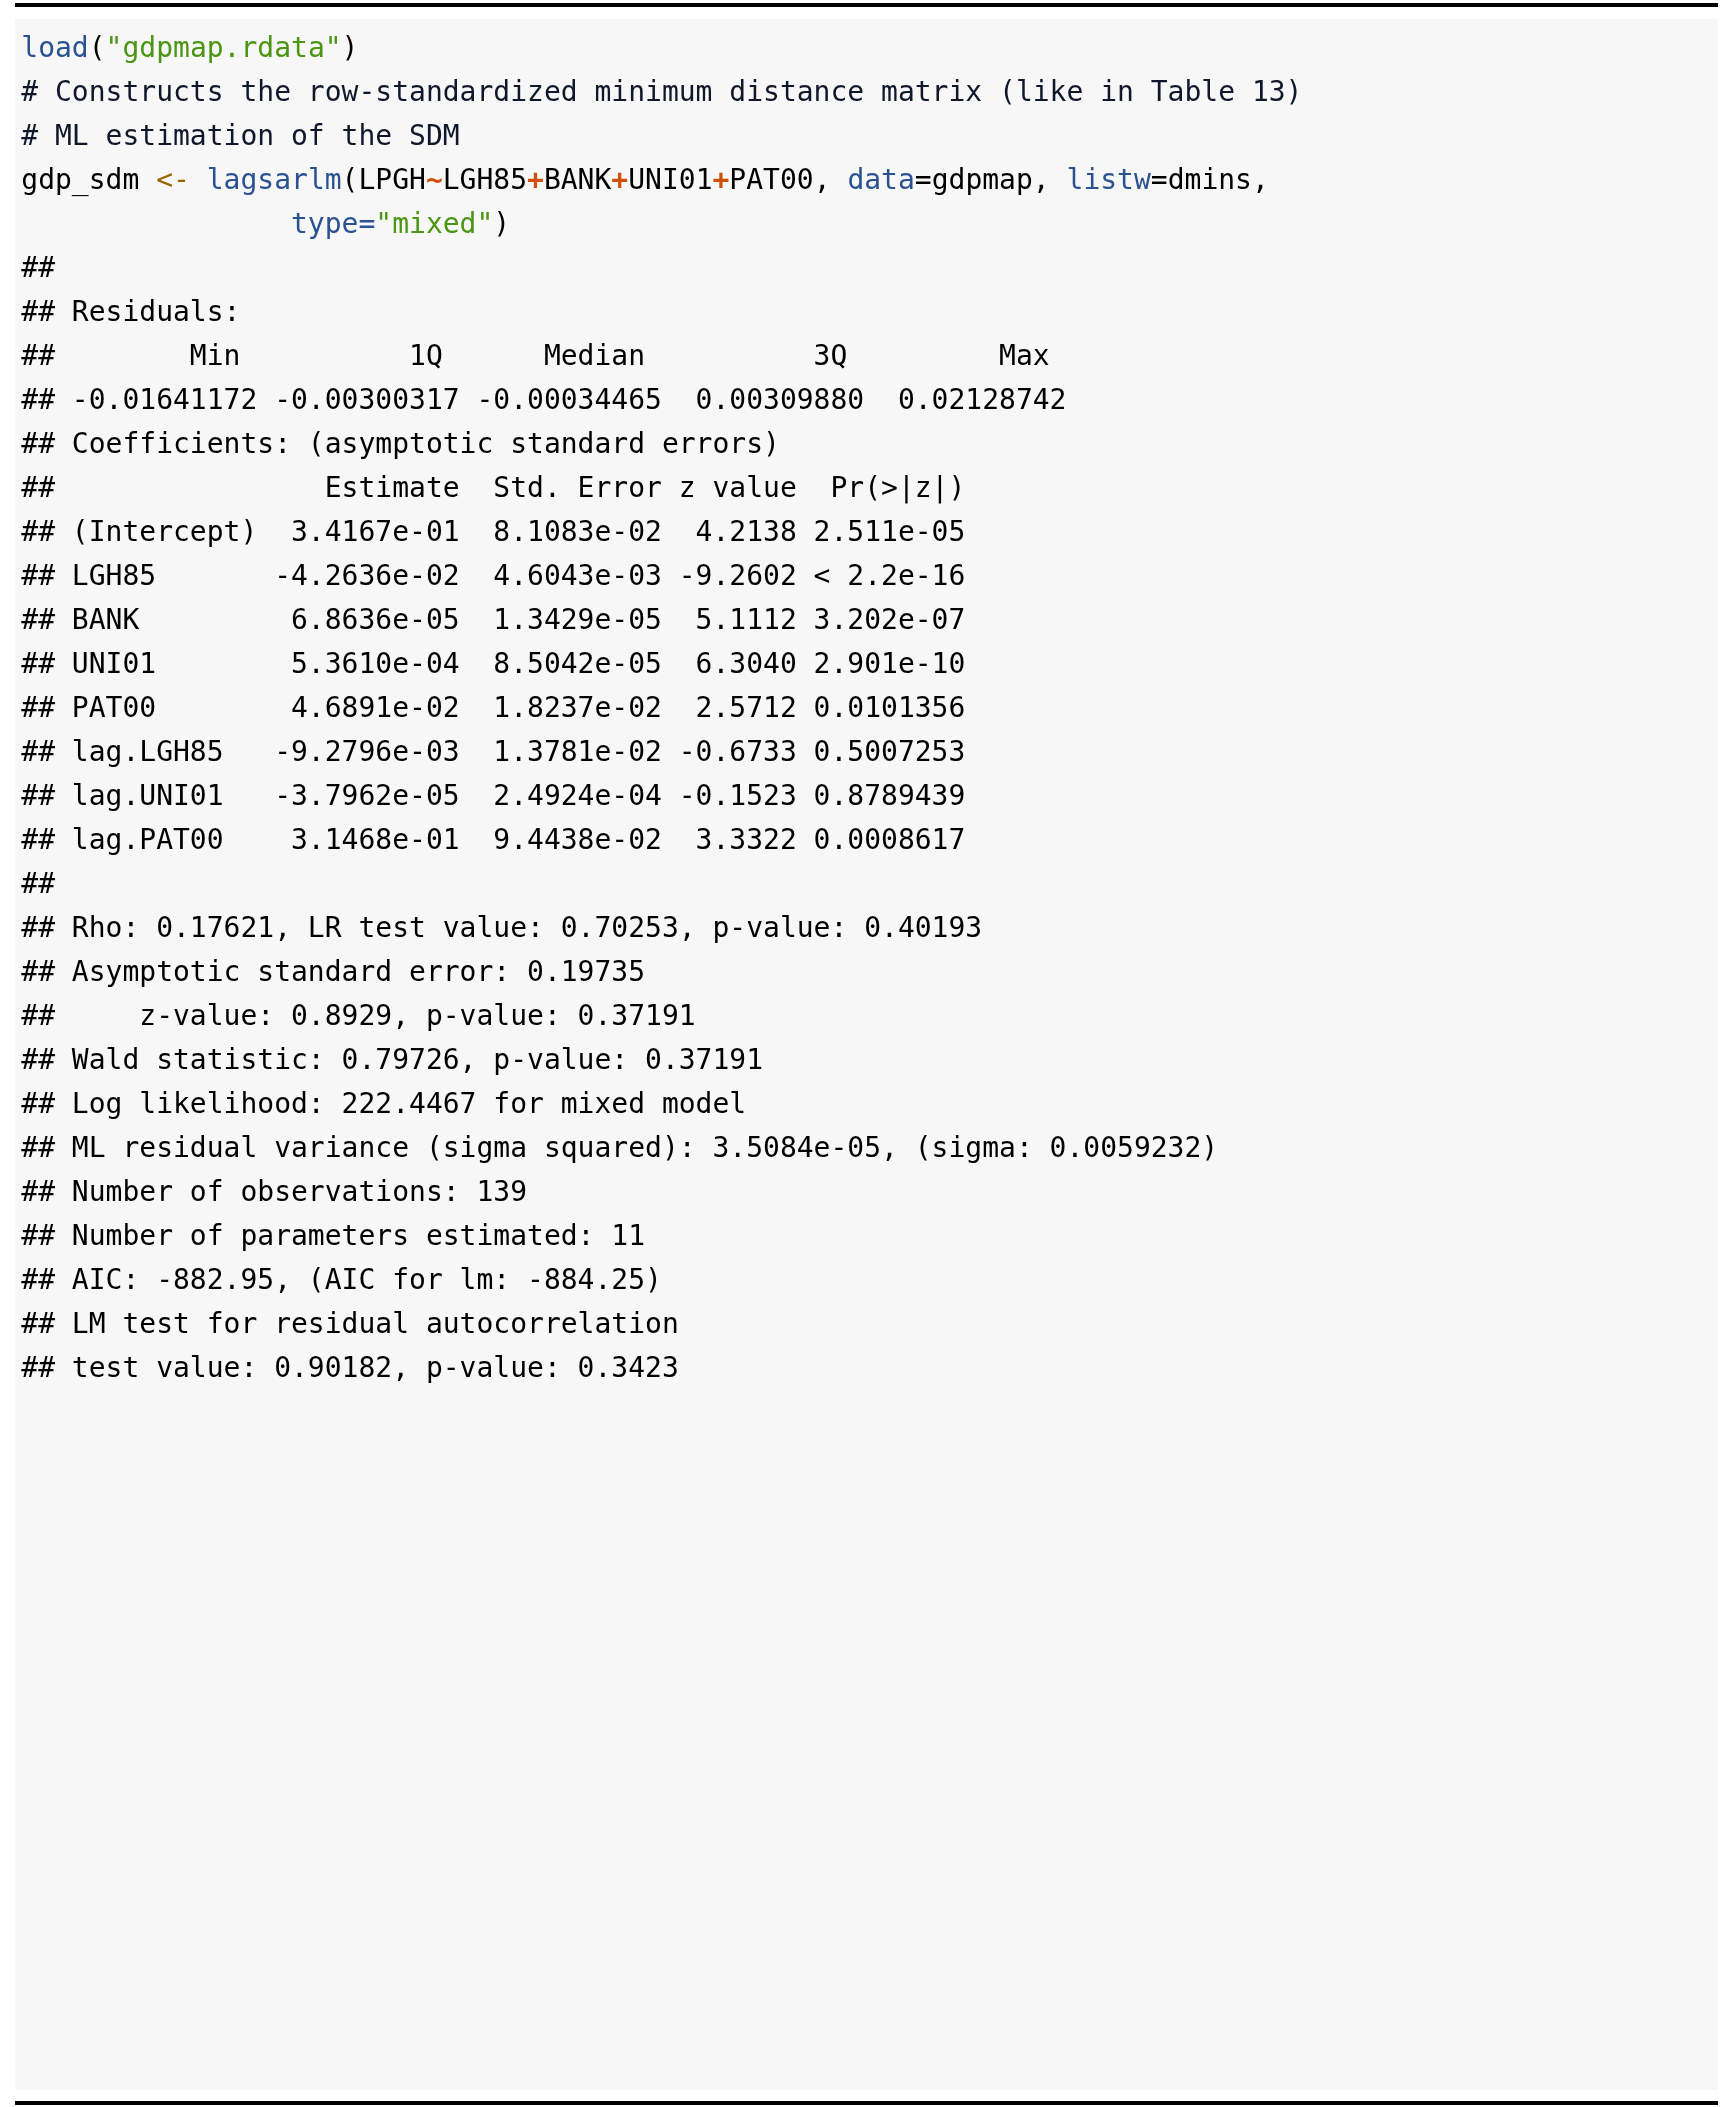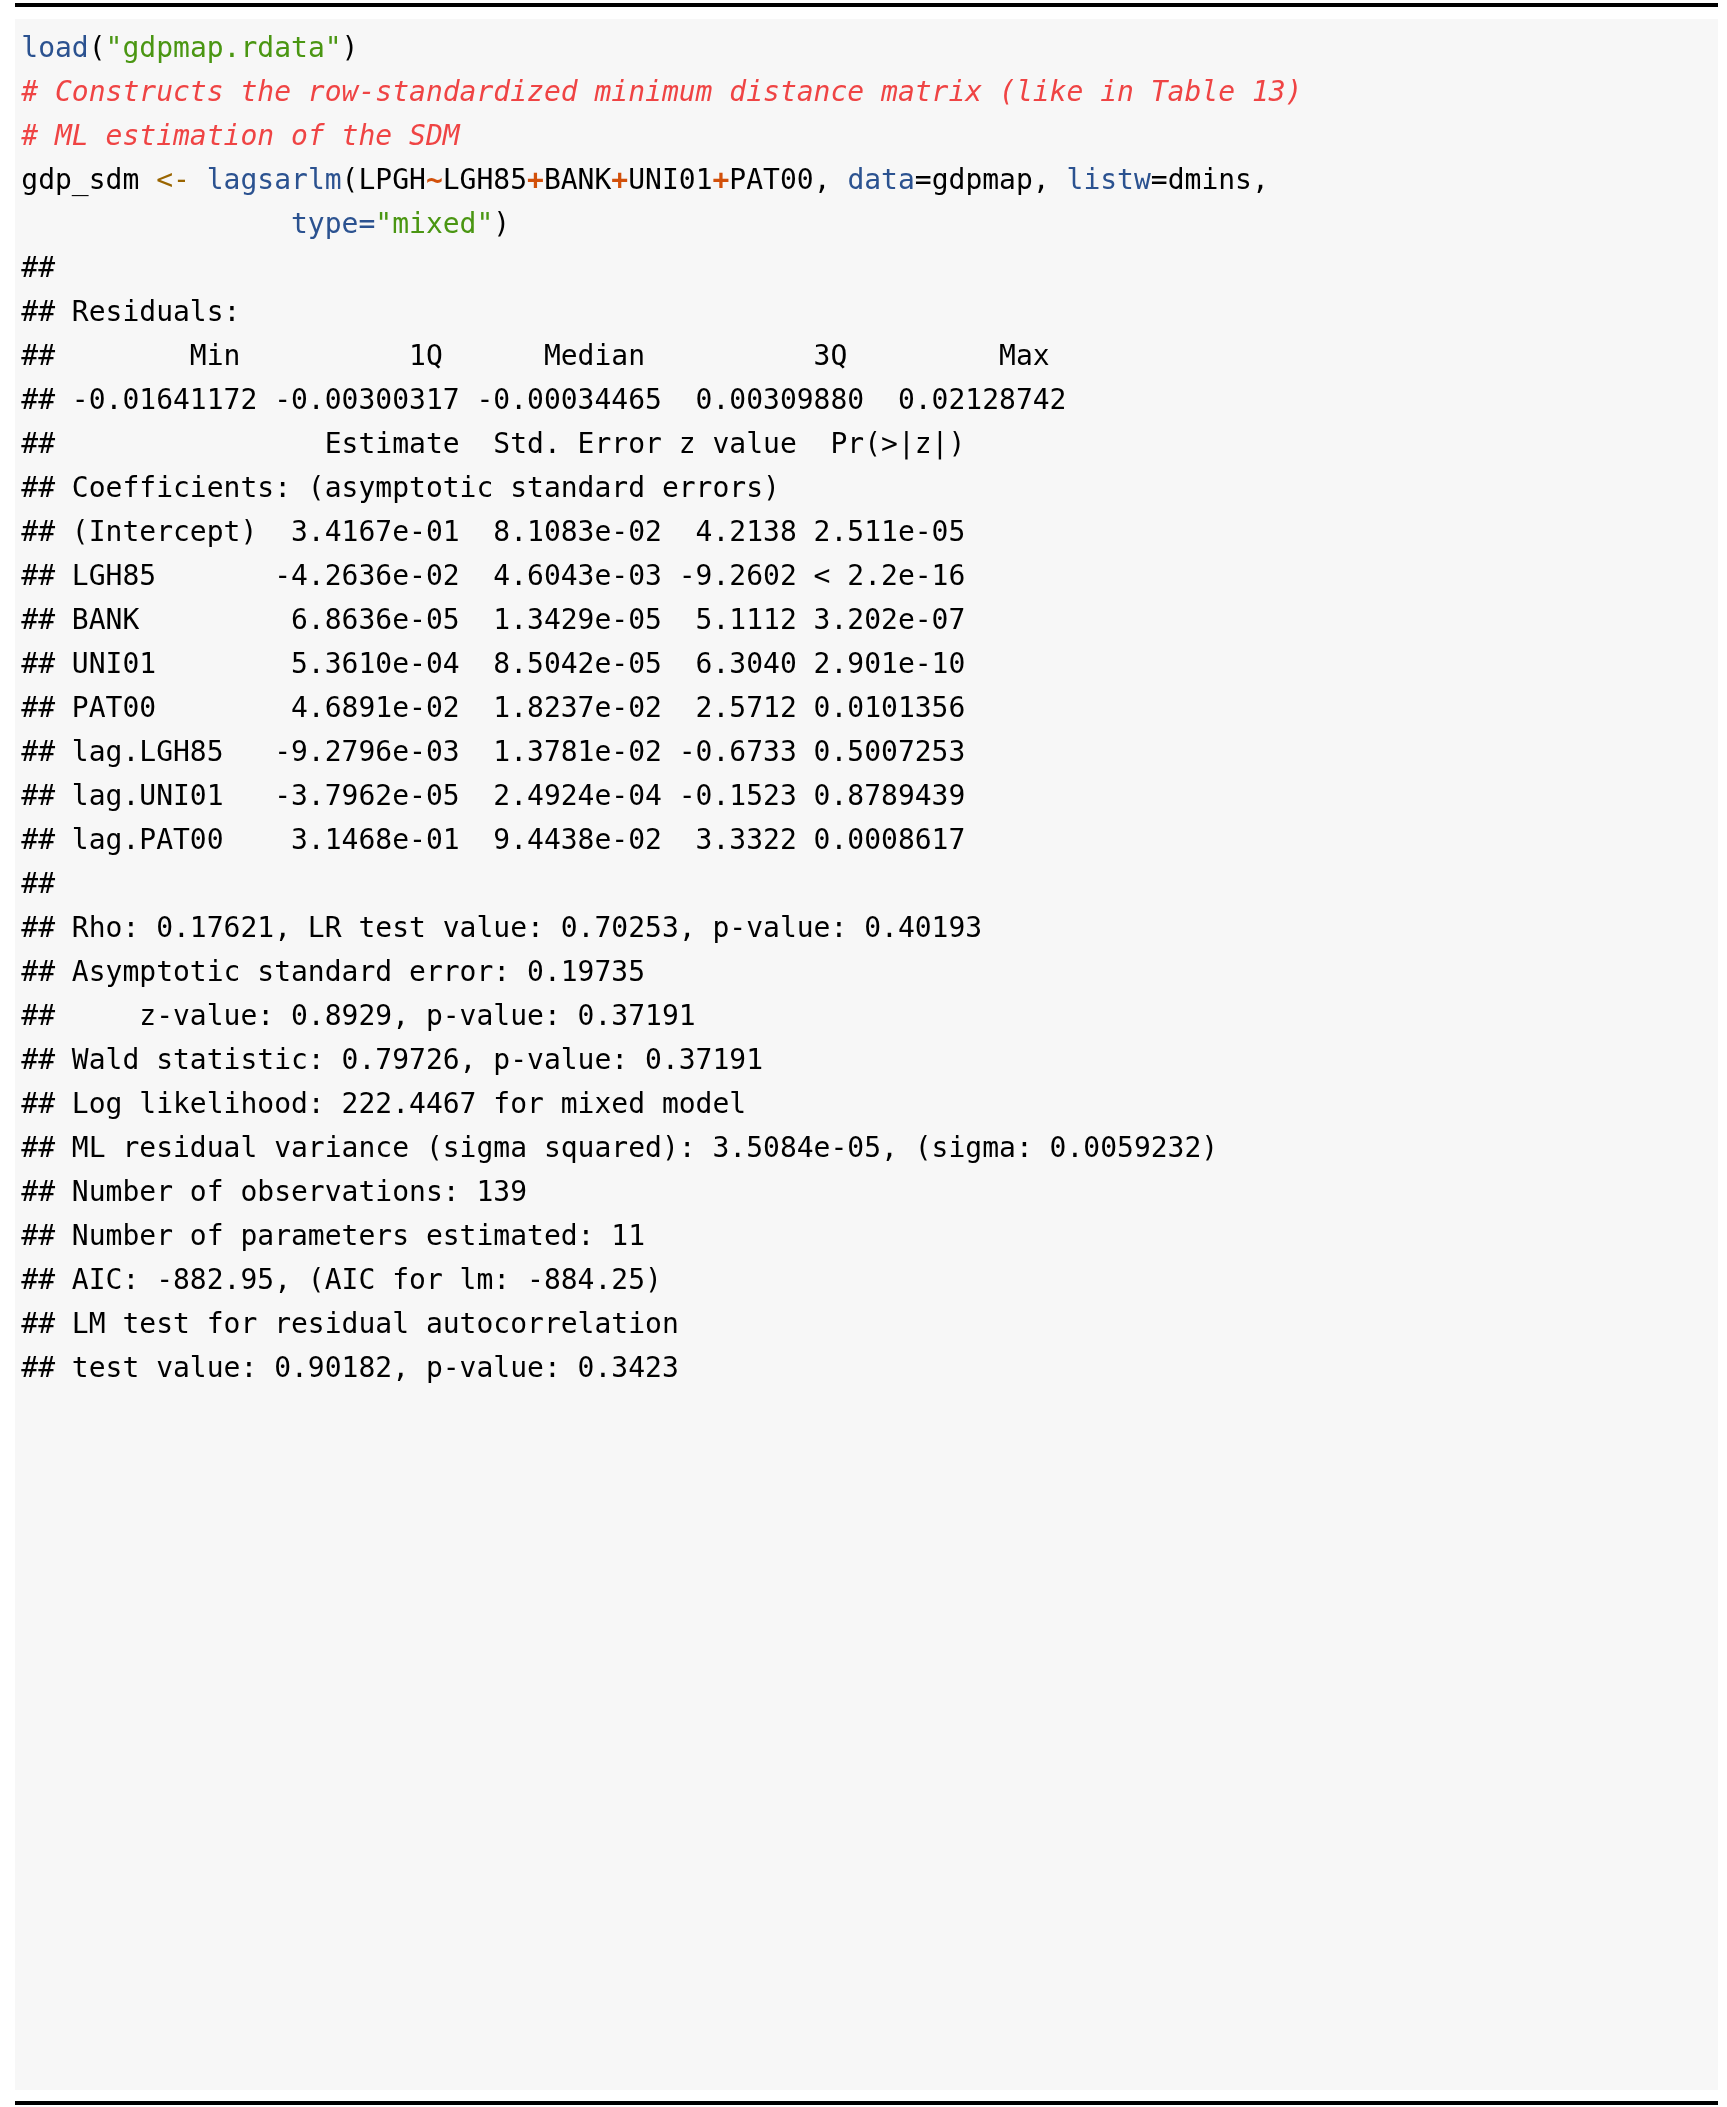--- a/index.html
+++ b/index.html
@@ -51,21 +51,21 @@
     font-size: 28px;
     line-height: 44px;
     color: #000000;
     white-space: pre;
     letter-spacing: 0px;
   }
 
   
   .kw    { color: #2b5290; font-weight: normal; }   
   .str   { color: #4a9612; }                      
-  .cmt   { color: #ef4444; font-style: italic; }  
+  .cmt   { color: #0f172a; }  
   .op    { color: #d2500a; font-weight: bold; }   
   .arg   { color: #2b5290; }                      
   .assign{ color: #9a6500; }                      
   .plain { color: #000000; }
 
   
   .out { color: #000000; }
 </style>
 </head>
 <body>
@@ -84,22 +84,22 @@
 
     <div class="line"><span class="plain">gdp_sdm </span><span class="assign">&lt;-</span><span class="kw"> lagsarlm</span><span class="plain">(</span><span class="plain">LPGH</span><span class="op">~</span><span class="plain">LGH85</span><span class="op">+</span><span class="plain">BANK</span><span class="op">+</span><span class="plain">UNI01</span><span class="op">+</span><span class="plain">PAT00</span><span class="plain">, </span><span class="arg">data</span><span class="plain">=gdpmap, </span><span class="arg">listw</span><span class="plain">=dmins,</span></div>
 
     <div class="line"><span class="plain">                </span><span class="arg">type</span><span class="arg">=</span><span class="str">"mixed"</span><span class="plain">)</span></div>
 
 
     <div class="line out">## </div>
     <div class="line out">## Residuals:</div>
     <div class="line out">##        Min          1Q      Median          3Q         Max </div>
     <div class="line out">## -0.01641172 -0.00300317 -0.00034465  0.00309880  0.02128742 </div>
+    <div class="line out">## Coefficients: (asymptotic standard errors)</div>
     <div class="line out">##                Estimate  Std. Error z value  Pr(&gt;|z|)</div>
-    <div class="line out">## Coefficients: (asymptotic standard errors)</div>
     <div class="line out">## (Intercept)  3.4167e-01  8.1083e-02  4.2138 2.511e-05</div>
     <div class="line out">## LGH85       -4.2636e-02  4.6043e-03 -9.2602 &lt; 2.2e-16</div>
     <div class="line out">## BANK         6.8636e-05  1.3429e-05  5.1112 3.202e-07</div>
     <div class="line out">## UNI01        5.3610e-04  8.5042e-05  6.3040 2.901e-10</div>
     <div class="line out">## PAT00        4.6891e-02  1.8237e-02  2.5712 0.0101356</div>
     <div class="line out">## lag.LGH85   -9.2796e-03  1.3781e-02 -0.6733 0.5007253</div>
     <div class="line out">## lag.UNI01   -3.7962e-05  2.4924e-04 -0.1523 0.8789439</div>
     <div class="line out">## lag.PAT00    3.1468e-01  9.4438e-02  3.3322 0.0008617</div>
     <div class="line out">## </div>
     <div class="line out">## Rho: 0.17621, LR test value: 0.70253, p-value: 0.40193</div>

